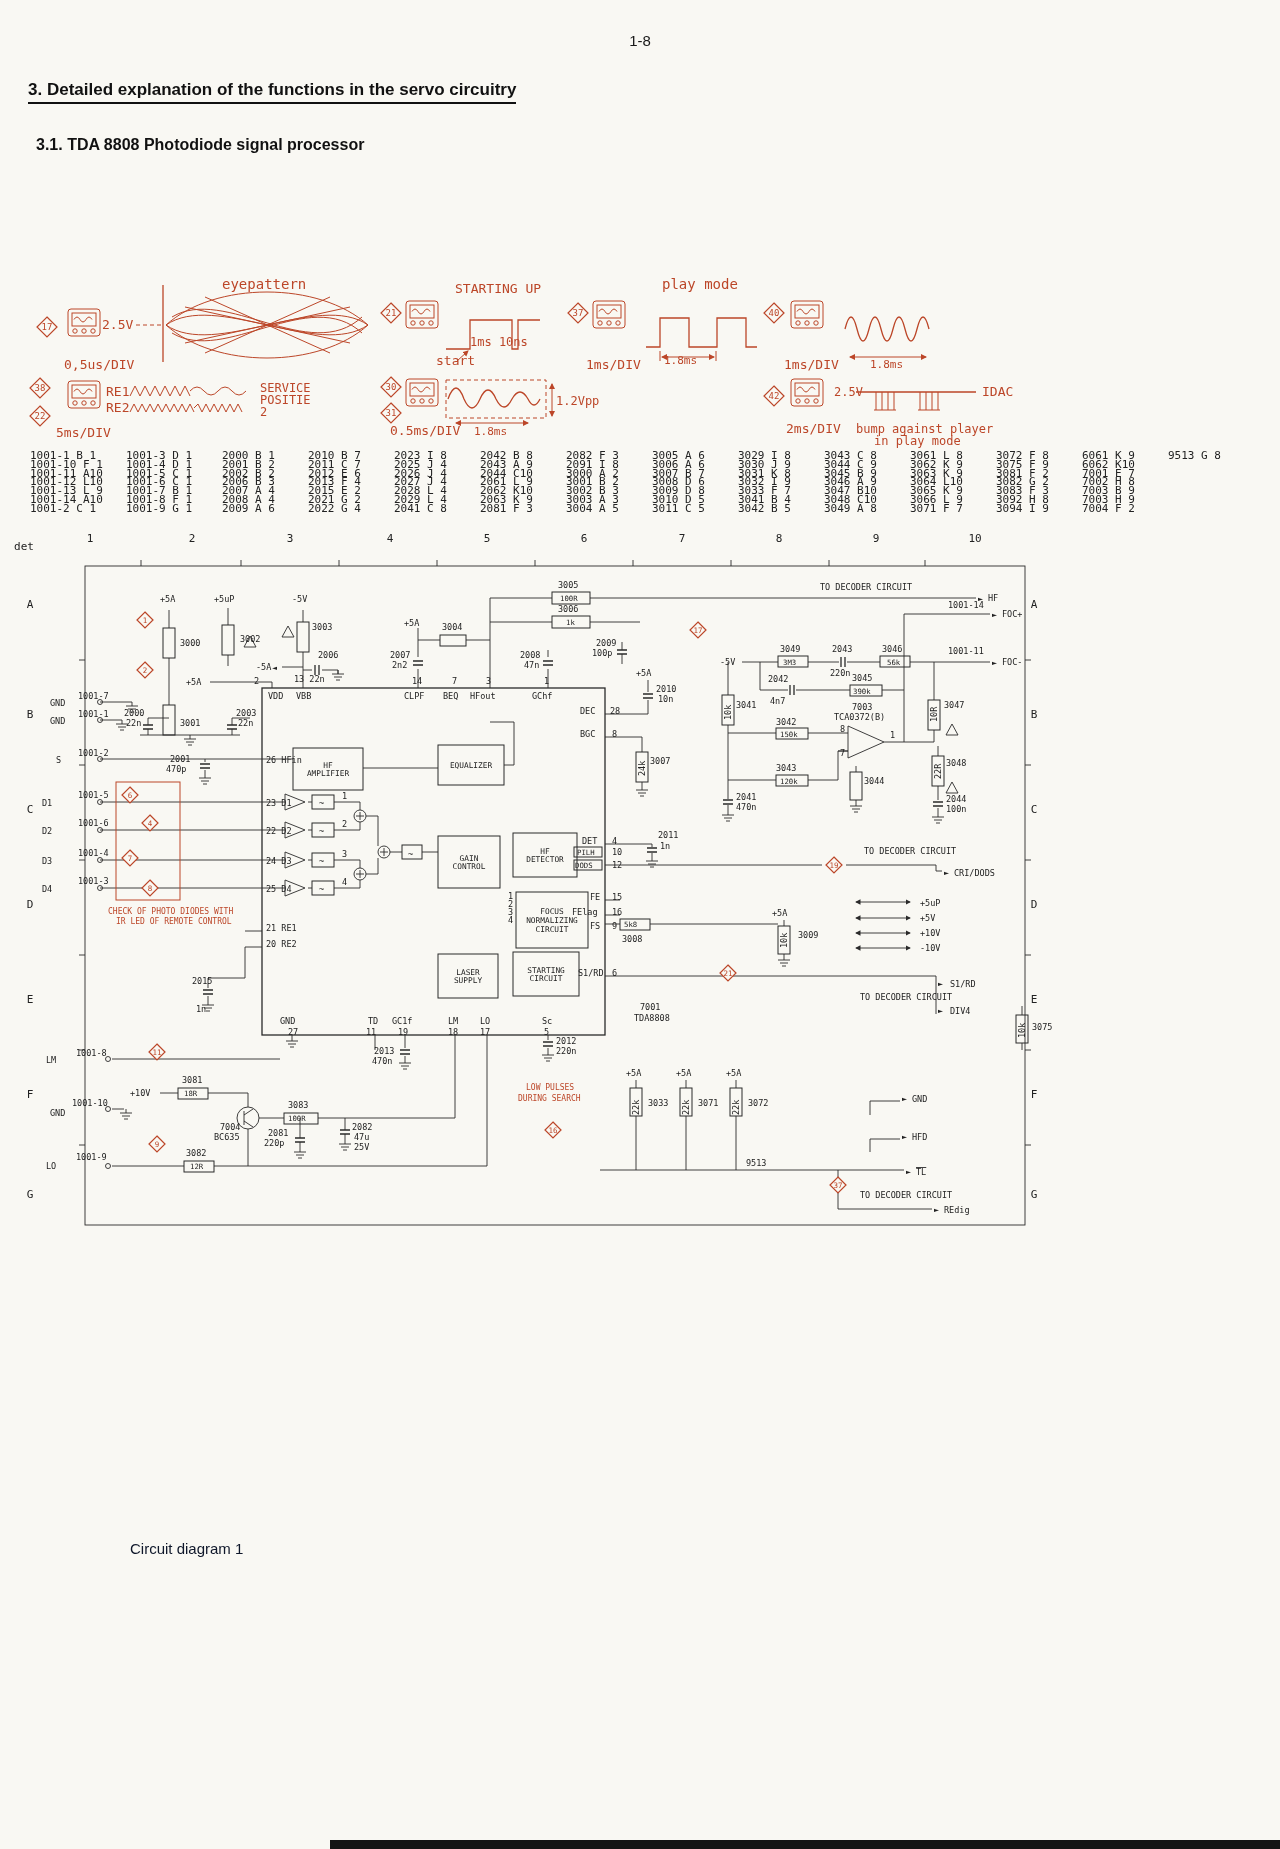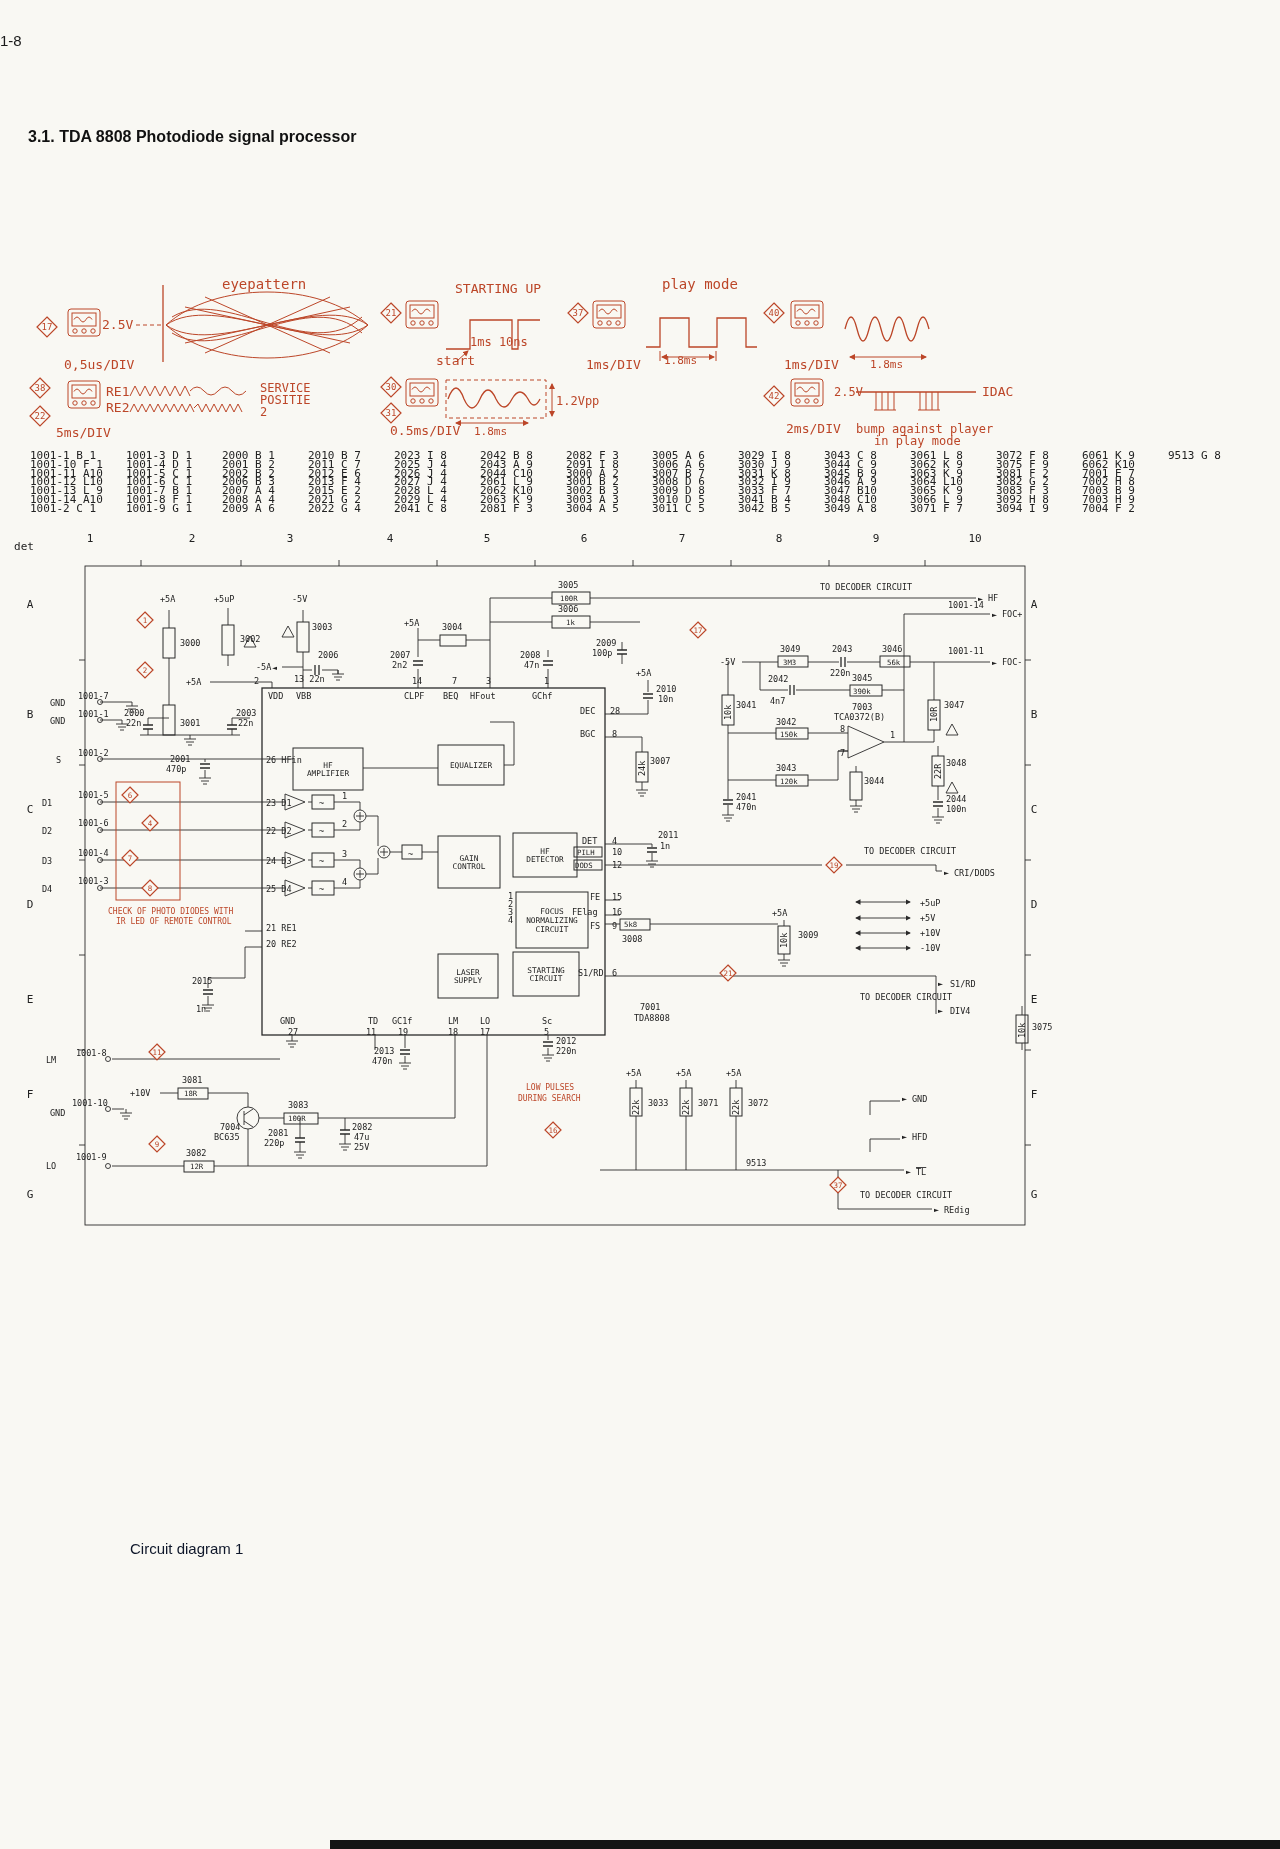--- a/index.html
+++ b/index.html
@@ -1,22 +1,22 @@
 <!DOCTYPE html>
 <html><head>
 <meta charset="utf-8">
 <style>
   html,body{margin:0;padding:0;background:#d8d8d8}
   .sheet{position:relative;width:1280px;height:1849px;background:#f9f8f3;overflow:hidden;
          font-family:"DejaVu Sans Mono",monospace;color:#222}
-  .pageno{position:absolute;top:32px;left:0;right:0;text-align:left;
+  .pageno{position:absolute;top:32px;left:0;right:0;text-align:center;
           font:15px "Liberation Sans",sans-serif;color:#1a1a1a}
   .h1{position:absolute;top:80px;left:28px;margin:0;font:bold 17px "Liberation Sans",sans-serif;
       color:#111;border-bottom:2px solid #111;padding-bottom:2px}
-  .h2{position:absolute;top:128px;left:28px;margin:0;font:bold 16px "Liberation Sans",sans-serif;color:#111}
+  .h2{position:absolute;top:128px;left:28px;margin:8px;font:bold 16px "Liberation Sans",sans-serif;color:#111}
   svg{position:absolute;left:0}
   #band{top:265px}
   #sch{top:530px}
   .ptable{position:absolute;top:452px;left:30px;font-size:11px;line-height:8.8px;white-space:nowrap;color:#222}
   .pt-cell{display:inline-block;width:86px}
   .pt-cell.w{width:96px}
   .caption{position:absolute;top:1540px;left:130px;font:15px "Liberation Sans",sans-serif;color:#0f172a}
   .bar{position:absolute;top:1840px;left:330px;right:0;height:9px;background:#151515}
   
   svg text{font-family:"DejaVu Sans Mono",monospace}
@@ -33,20 +33,21 @@
   .rw{stroke:#bc4628;stroke-width:1.3;fill:none}
   .rwt{stroke:#bc4628;stroke-width:1;fill:none}
   .dash{stroke-dasharray:4,3}
 </style>
 </head>
 <body>
 
 <div class="sheet">
 
   <div class="pageno">1-8</div>
+  <h1 class="h1">3. Detailed explanation of the functions in the servo circuitry</h1>
   <h2 class="h2">3.1. TDA 8808 Photodiode signal processor</h2>
 
   <svg id="band" width="1280" height="185" viewBox="0 0 1280 185">
     <defs>
       <marker id="mr" markerWidth="7" markerHeight="7" refX="5" refY="3" orient="auto-start-reverse">
         <path d="M0,0L6,3L0,6Z" fill="#bc4628"></path>
       </marker>
     </defs>
     <g>
       <path class="rw" d="M163,20 V97"></path>

